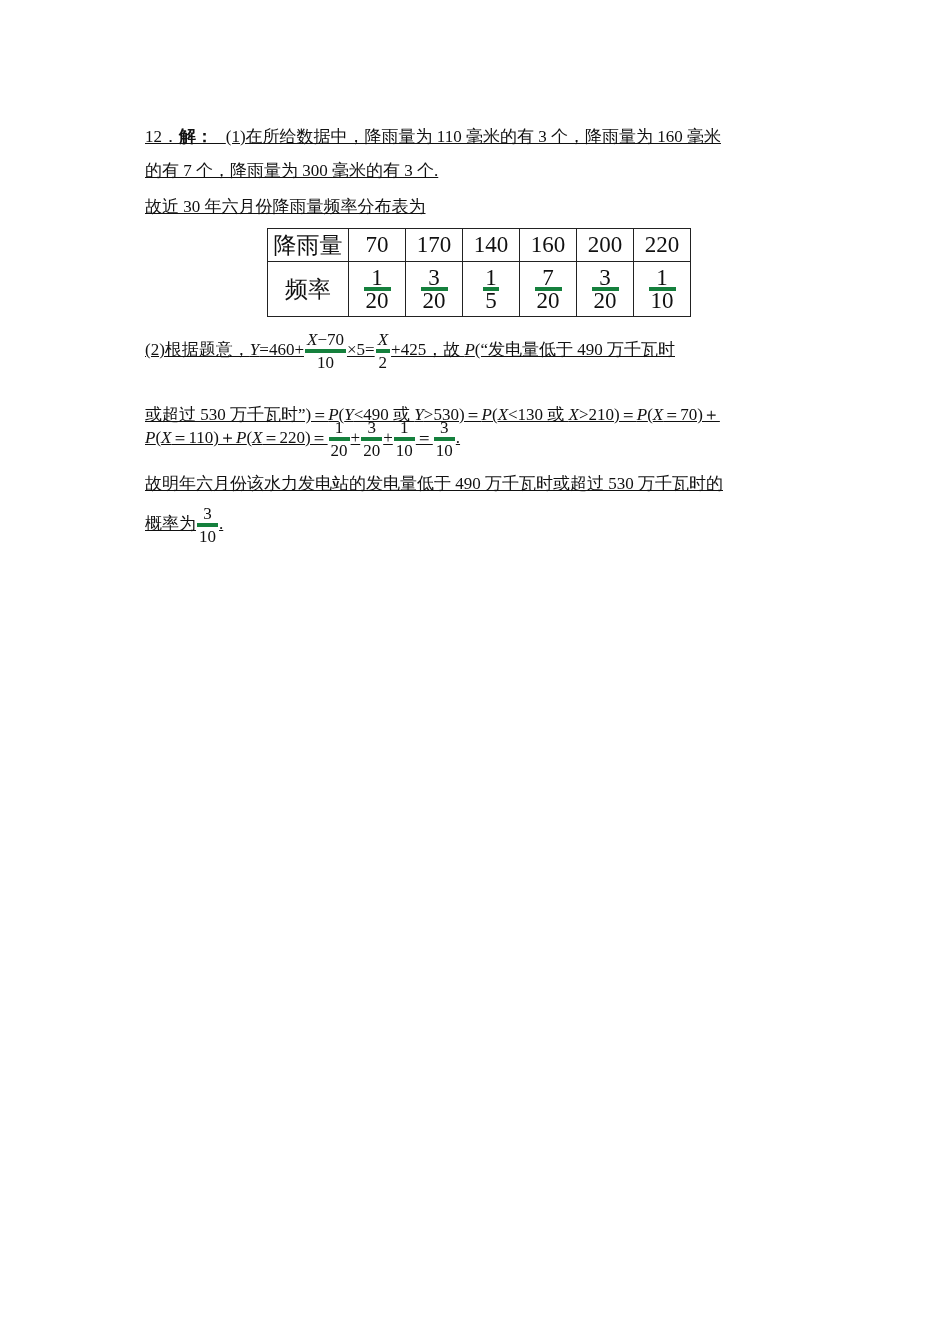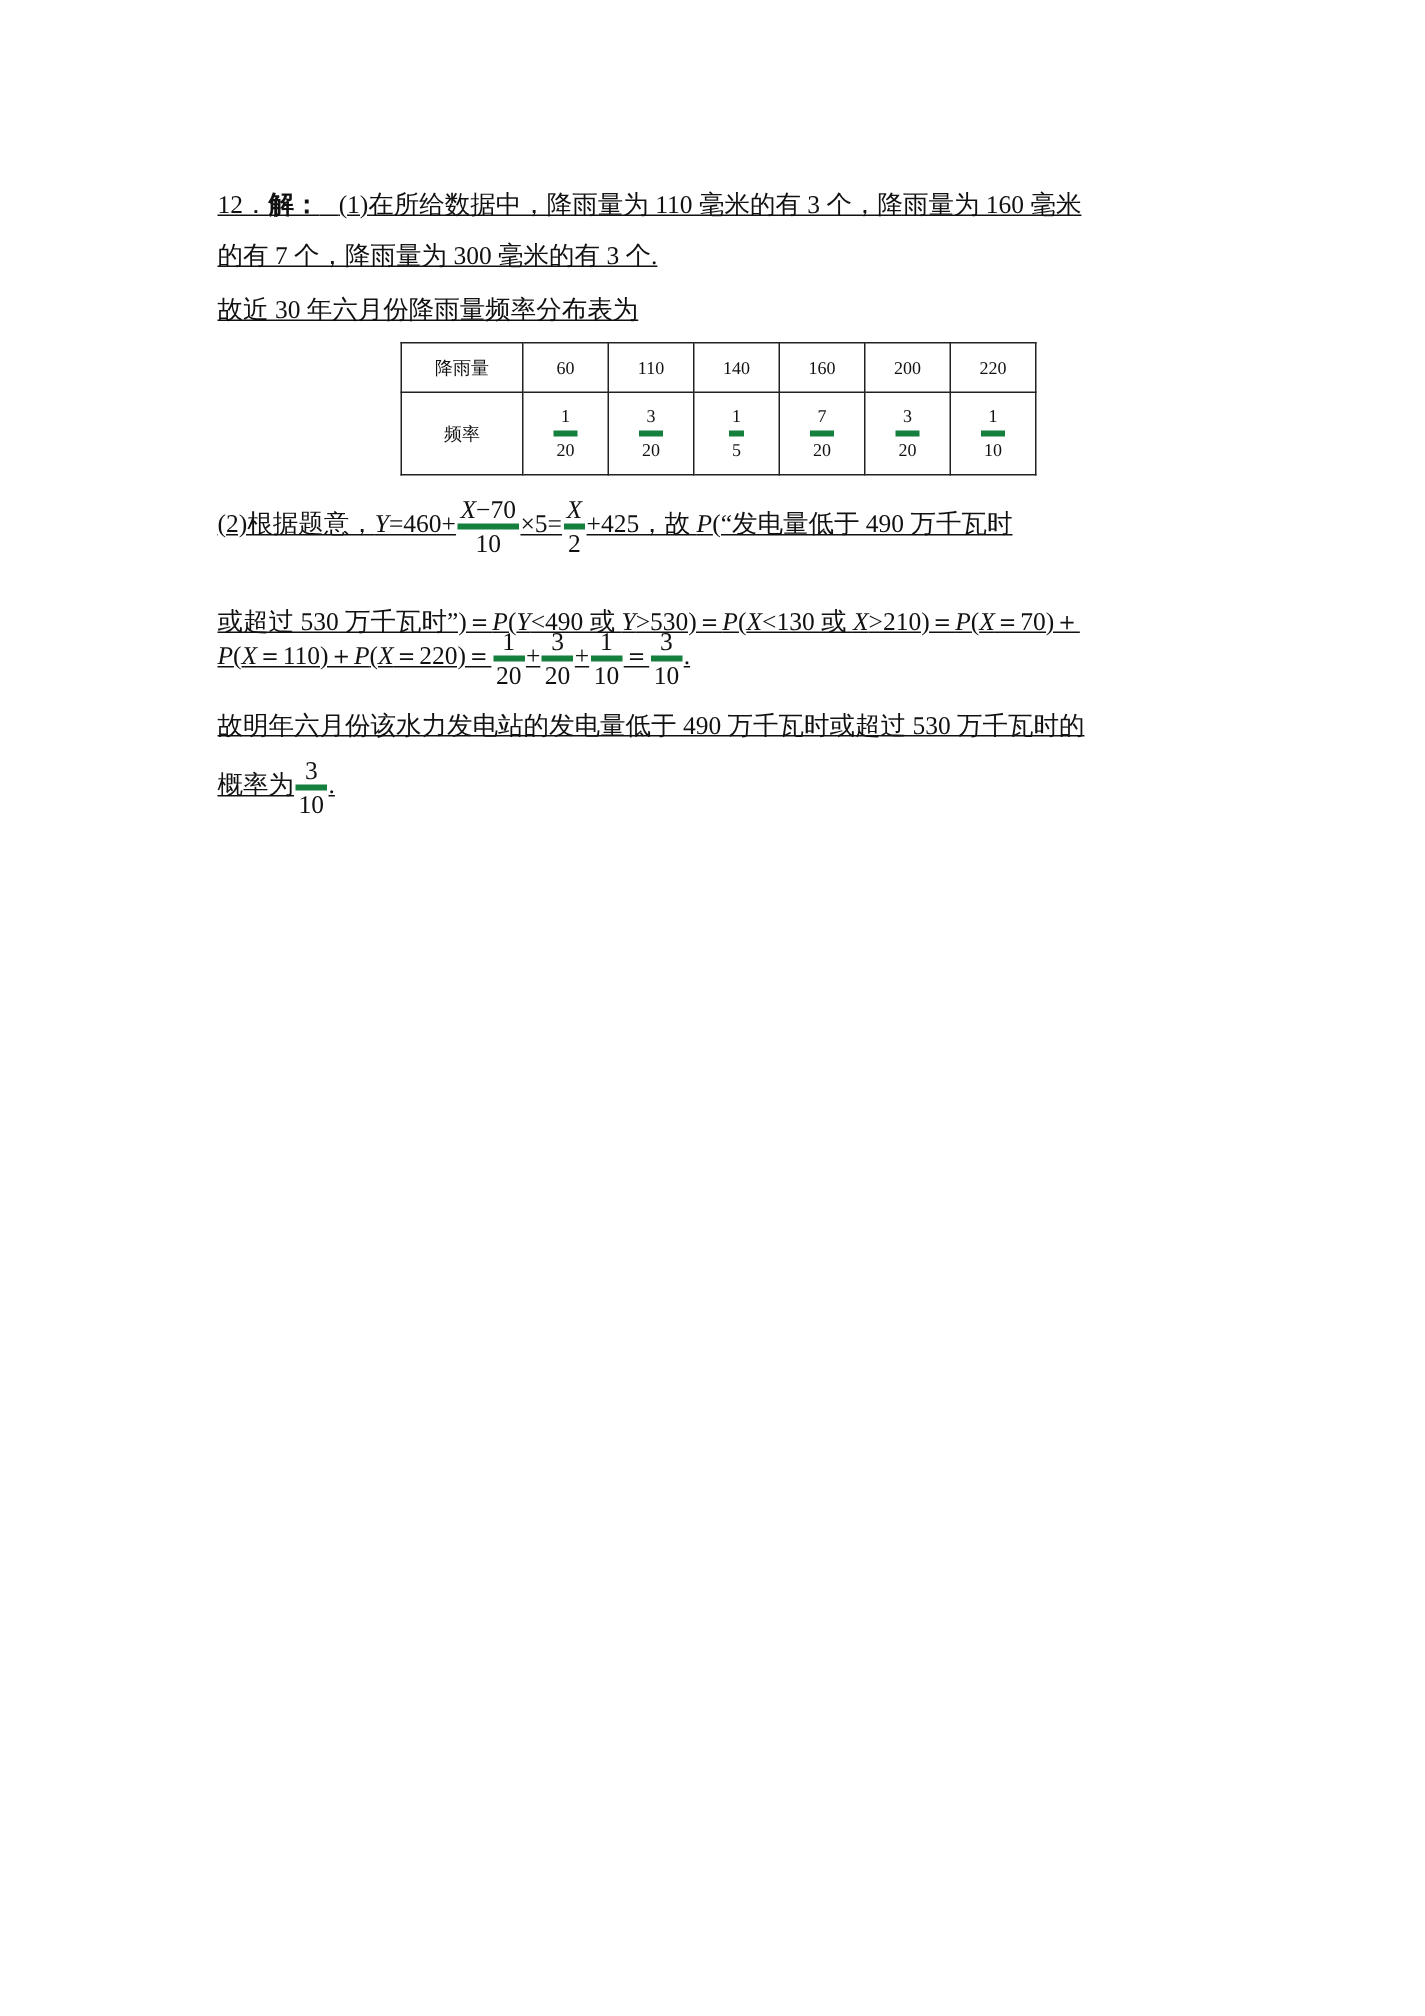--- a/index.html
+++ b/index.html
@@ -4,41 +4,41 @@
 <style>
   html, body { margin:0; padding:0; background:#ffffff; }
   body { width:950px; height:1344px; position:relative; overflow:hidden;
          font-family:"Liberation Serif","DejaVu Serif",serif; color:#111; font-size:17px; }
   .line { position:absolute; left:145px; white-space:nowrap; line-height:22px;text-decoration:underline; }
   .b { font-weight:bold; }
   i { font-style:italic; }
   .frac { display:inline-block; vertical-align:middle; text-align:center; line-height:19px; margin:0 1px; }
   .frac .n { display:block; padding:0 2px; }
   .frac .d { display:block; border-top:4px solid #15803d; padding:0 2px; }
-  table.freq { position:absolute; left:267px; top:228px; border-collapse:collapse; font-size:12px; }
+  table.freq { position:absolute; left:267px; top:228px; border-collapse:collapse; font-size:23px; }
   table.freq td { border:1px solid #222; text-align:center; padding:0; }
   table.freq tr.r1 td { height:32px; }
   table.freq tr.r2 td { height:54px; }
   .c0 { width:80px; } .cn { width:56px; }
 </style>
 </head>
 <body>
 
 <div class="line" style="top:126px;">
   <span>12．</span><span class="b">解：</span>&nbsp;&nbsp;&nbsp;<span>(1)在所给数据中，降雨量为 110 毫米的有 3 个，降雨量为 160 毫米</span>
 </div>
 <div class="line" style="top:160px;">的有 7 个，降雨量为 300 毫米的有 3 个.</div>
 <div class="line" style="top:196px;">故近 30 年六月份降雨量频率分布表为</div>
 
 <table class="freq">
   <tbody>
       <tr class="r1">
     <td class="c0">降雨量</td>
-    <td class="cn">60</td>
-    <td class="cn">110</td>
+    <td class="cn">70</td>
+    <td class="cn">170</td>
     <td class="cn">140</td>
     <td class="cn">160</td>
     <td class="cn">200</td>
     <td class="cn">220</td>
   </tr>
   <tr class="r2">
     <td class="c0">频率</td>
     <td><span class="frac"><span class="n">1</span><span class="d">20</span></span></td>
     <td><span class="frac"><span class="n">3</span><span class="d">20</span></span></td>
     <td><span class="frac"><span class="n">1</span><span class="d">5</span></span></td>

